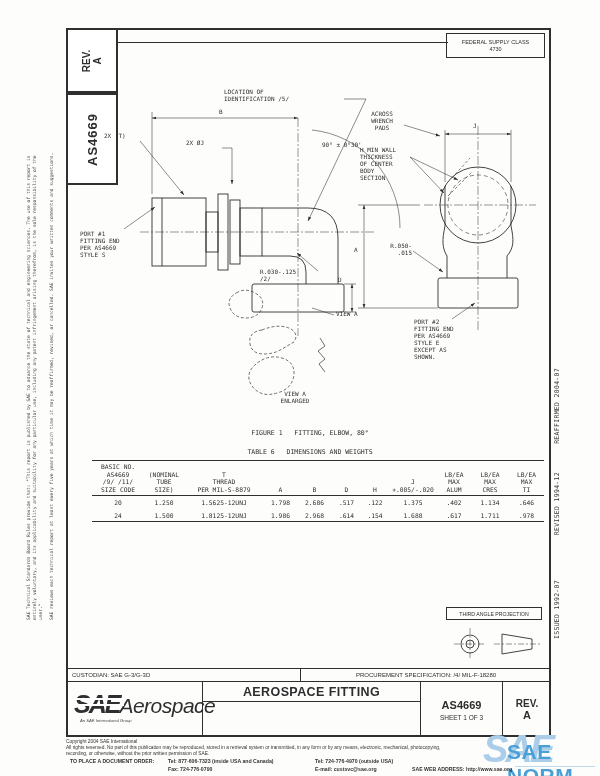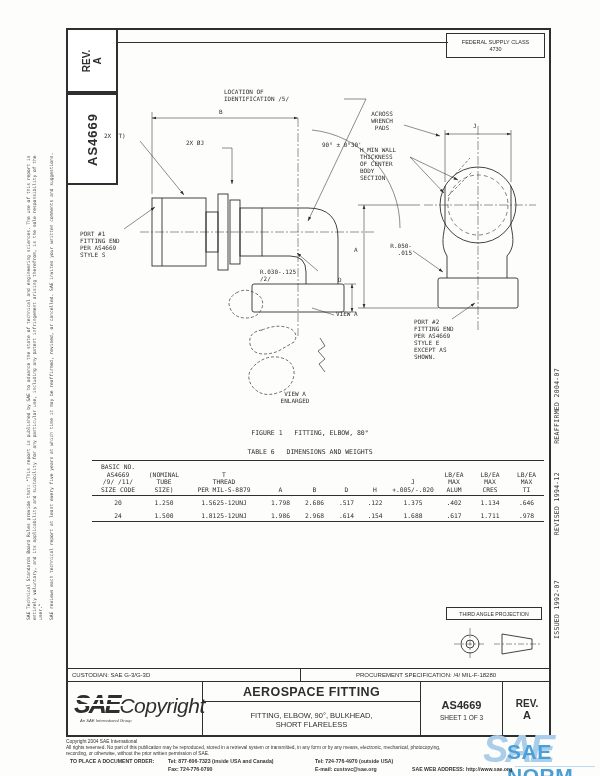--- a/index.html
+++ b/index.html
@@ -307,32 +307,28 @@
 
 <div class="abs cust">
   <div class="lcell">CUSTODIAN: SAE G-3/G-3D</div>
   <div class="rcell">PROCUREMENT SPECIFICATION: /4/ MIL-F-18280</div>
 </div>
 
 <div class="abs tb">
   <div class="cell logo-cell">
     <div style="position:absolute;left:8px;top:8px;display:flex;align-items:baseline;">
       <span class="sae-word">SAE</span>
-      <span class="aero-word">Copyright</span>
+      <span class="aero-word">Aerospace</span>
     </div>
     <div class="sae-stripe" style="left:6px;top:16px;"></div>
     <div class="sae-stripe" style="left:6px;top:22px;"></div>
     <div class="tagline">An SAE International Group</div>
   </div>
   <div class="cell mid-cell">
     <div class="astd">AEROSPACE FITTING</div>
-    <div class="ttl">
-      <div>FITTING, ELBOW, 90°, BULKHEAD,</div>
-      <div>SHORT FLARELESS</div>
-    </div>
   </div>
   <div class="cell num-cell">
     <div style="font-weight:bold;font-size:11px;">AS4669</div>
     <div style="font-size:6.5px;margin-top:3px;">SHEET 1 OF 3</div>
   </div>
   <div class="cell revcell">
     <div style="font-weight:bold;font-size:10px;">REV.</div>
     <div style="font-weight:bold;font-size:11px;">A</div>
   </div>
 </div>

